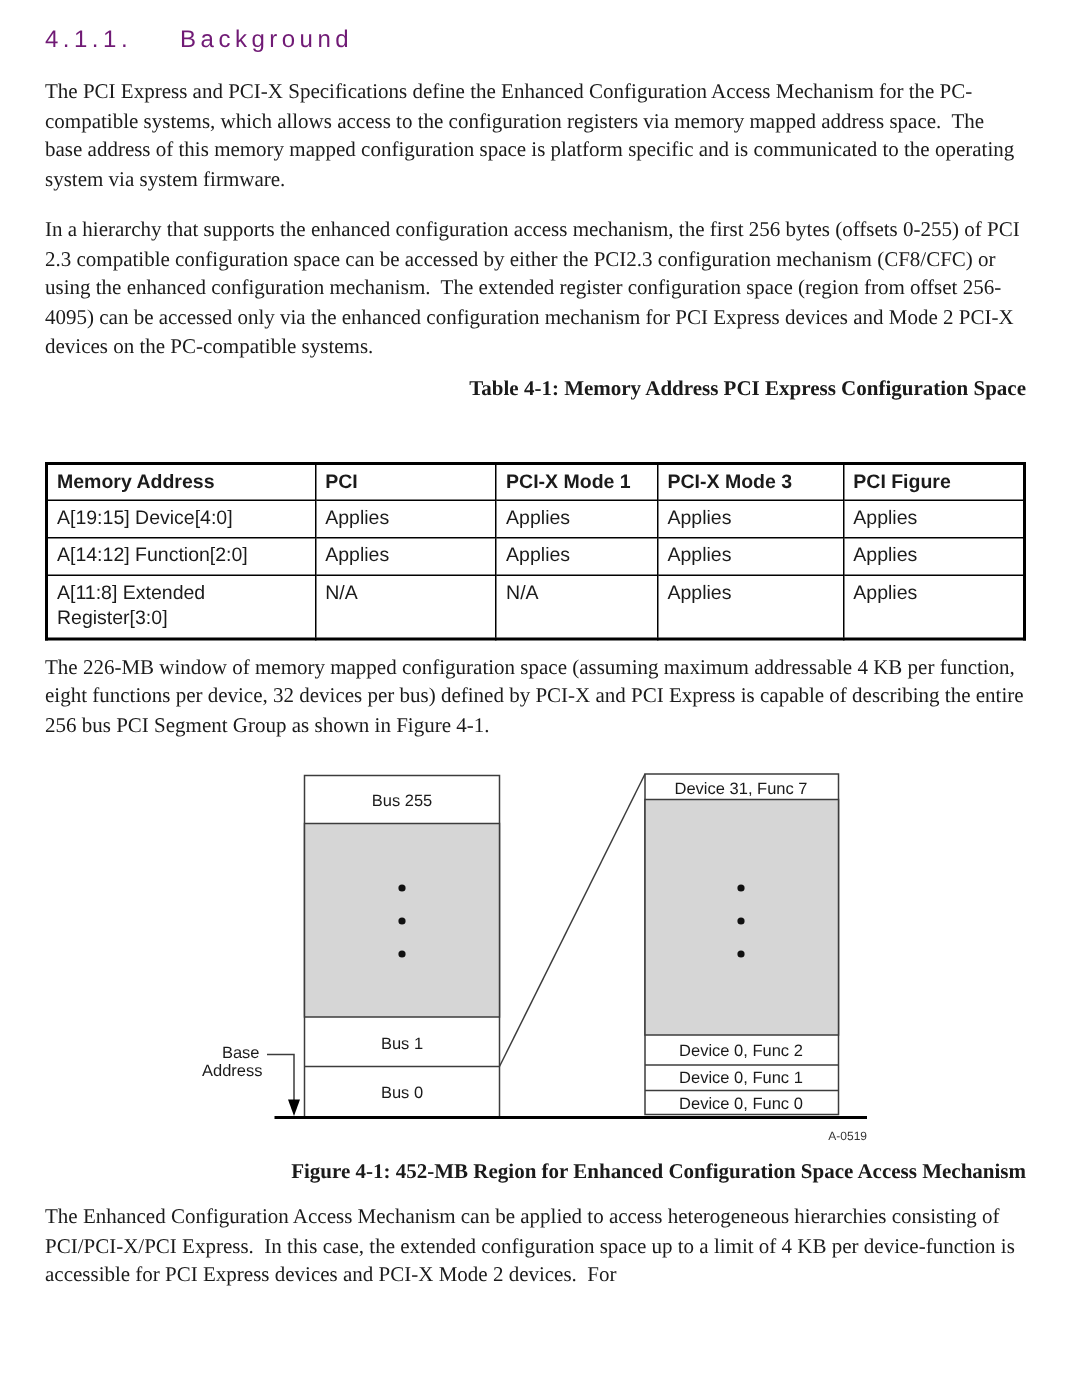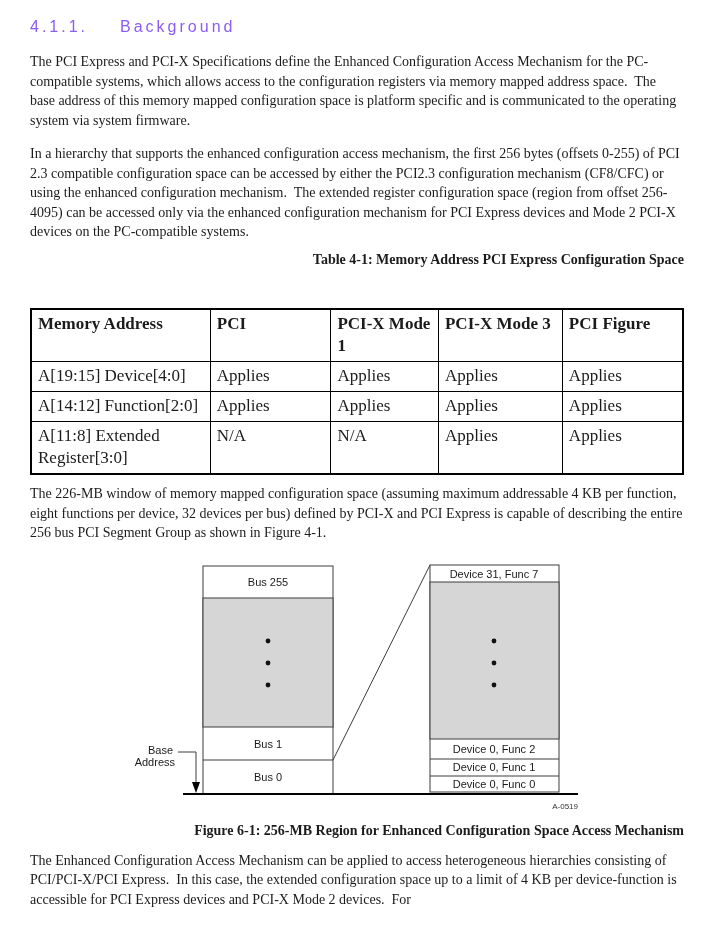--- a/index.html
+++ b/index.html
@@ -10,21 +10,21 @@
     color: #1b1b1b;
     overflow: hidden;
   }
   .page { padding: 18px 28px 0 30px; }
 
   .section-heading {
     font-family: "Liberation Sans", sans-serif;
     font-size: 16px;
     font-weight: 400;
     letter-spacing: 3px;
-    color: #8b5cf6;
+    color: #701a75;
     display: flex;
     margin-bottom: 16px;
   }
   .section-heading .num { margin-right: 32px; }
 
   p.body-text {
     font-size: 14px;
     line-height: 19.5px;
     white-space: pre-wrap;
     margin-bottom: 14px;
@@ -35,22 +35,22 @@
     font-weight: bold;
     font-size: 14px;
     text-align: right;
     margin: 10px 0 12px 0;
   }
 
   table.spec-table {
     width: 100%;
     border-collapse: collapse;
     border: 2px solid #000;
-    font-family: Liberation Serif, serif;
-    font-size: 17px;
+    font-family: Liberation Sans, sans-serif;
+    font-size: 13px;
     margin-bottom: 9px;
     margin-top: 40px;
   }
   table.spec-table th, table.spec-table td {
     border: 1.5px solid #000;
     padding: 3px 6px 4px 6px;
     text-align: left;
     vertical-align: top;
     line-height: 1.3;
   }
@@ -162,17 +162,17 @@
 
       <text x="48" y="197" text-anchor="end" class="fig-label">Base</text>
       <text x="50" y="209" text-anchor="end" class="fig-label">Address</text>
       <polyline points="53,195 71,195 71,226" fill="none" stroke="#3c3c3c" stroke-width="1"></polyline>
       <polygon points="67,225 75,225 71,236" fill="#000"></polygon>
 
       <text x="453" y="252" text-anchor="end" class="fig-small">A-0519</text>
     </svg>
   </div>
 
-  <div class="figure-caption">Figure 6-1:  256-MB Region for Enhanced Configuration Space Access Mechanism</div>
+  <div class="figure-caption">Figure 4-1:  452-MB Region for Enhanced Configuration Space Access Mechanism</div>
 
   <p class="body-text">The Enhanced Configuration Access Mechanism can be applied to access heterogeneous hierarchies consisting of PCI/PCI-X/PCI Express.  In this case, the extended configuration space up to a limit of 4 KB per device-function is accessible for PCI Express devices and PCI-X Mode 2 devices.  For</p>
 
 </div>
 
 </body></html>

